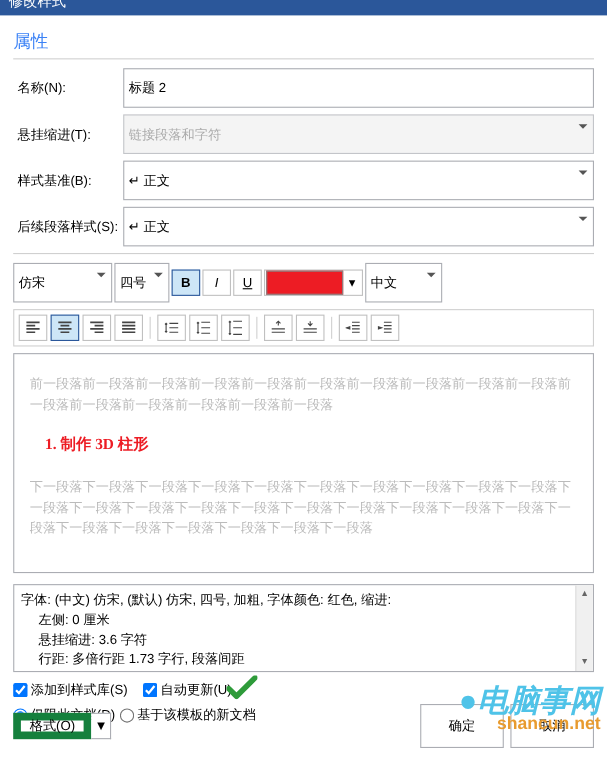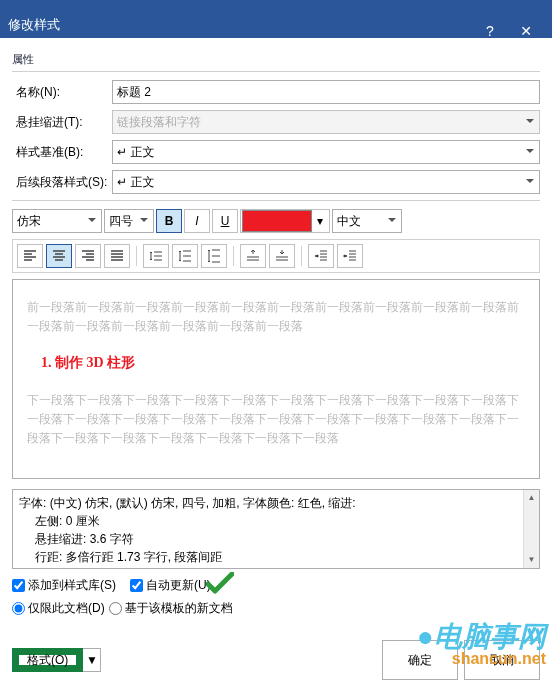--- a/index.html
+++ b/index.html
@@ -1,26 +1,26 @@
 <!DOCTYPE html>
 <html><head>
 <meta charset="utf-8">
 <style>
 *{box-sizing:border-box;margin:0;padding:0;font-family:"Microsoft YaHei",SimSun,sans-serif;font-size:12px}
 body{width:552px;height:688px;background:#fff;overflow:hidden;position:relative}
-.titlebar{height:38px;background:#2b579a;color:#fff;display:flex;align-items:flex-start;padding:16px 8px}
+.titlebar{height:14px;background:#2b579a;color:#fff;display:flex;align-items:flex-end;padding:4px 8px}
 .titlebar .title{flex:1;font-size:13px}
 .titlebar .btn{width:36px;height:30px;display:flex;align-items:center;justify-content:center;font-size:14px;cursor:pointer}
 .content{padding:8px 12px}
-.section-head{color:#0f172a;font-size:11px;margin:6px 0 4px;border-bottom:none}
+.section-head{color:#3b82f6;font-size:16px;margin:6px 0 4px;border-bottom:none}
 .sep{height:1px;background:#d0d0d0;margin:2px 0 8px}
 .row{display:flex;align-items:center;margin-bottom:6px}
 .row label{width:100px;padding-left:4px}
 .row .field{flex:1}
-input[type=text],select{width:100%;height:24px;border:1px solid #abadb3;padding:0 4px;background:#fff}
+input[type=text],select{width:100%;height:36px;border:1px solid #abadb3;padding:0 4px;background:#fff}
 select{appearance:none;background:#fff}
 .select-wrap{position:relative;flex:1}
 .select-wrap::after{content:"";position:absolute;right:6px;top:9px;border:4px solid transparent;border-top-color:#555}
 .select-wrap.disabled select{background:#f0f0f0;color:#888}
 .toolbar{display:flex;align-items:center;gap:2px;margin:6px 0;flex-wrap:wrap}
 .font-sel{width:90px}
 .size-sel{width:50px}
 .tbtn{width:26px;height:24px;border:1px solid #c0c0c0;background:#fff;display:flex;align-items:center;justify-content:center;cursor:pointer}
 .tbtn.active{background:#cde6f7;border-color:#2b579a}
 .color-swatch{width:70px;height:22px;background:#ed1c24;border:1px solid #888}

